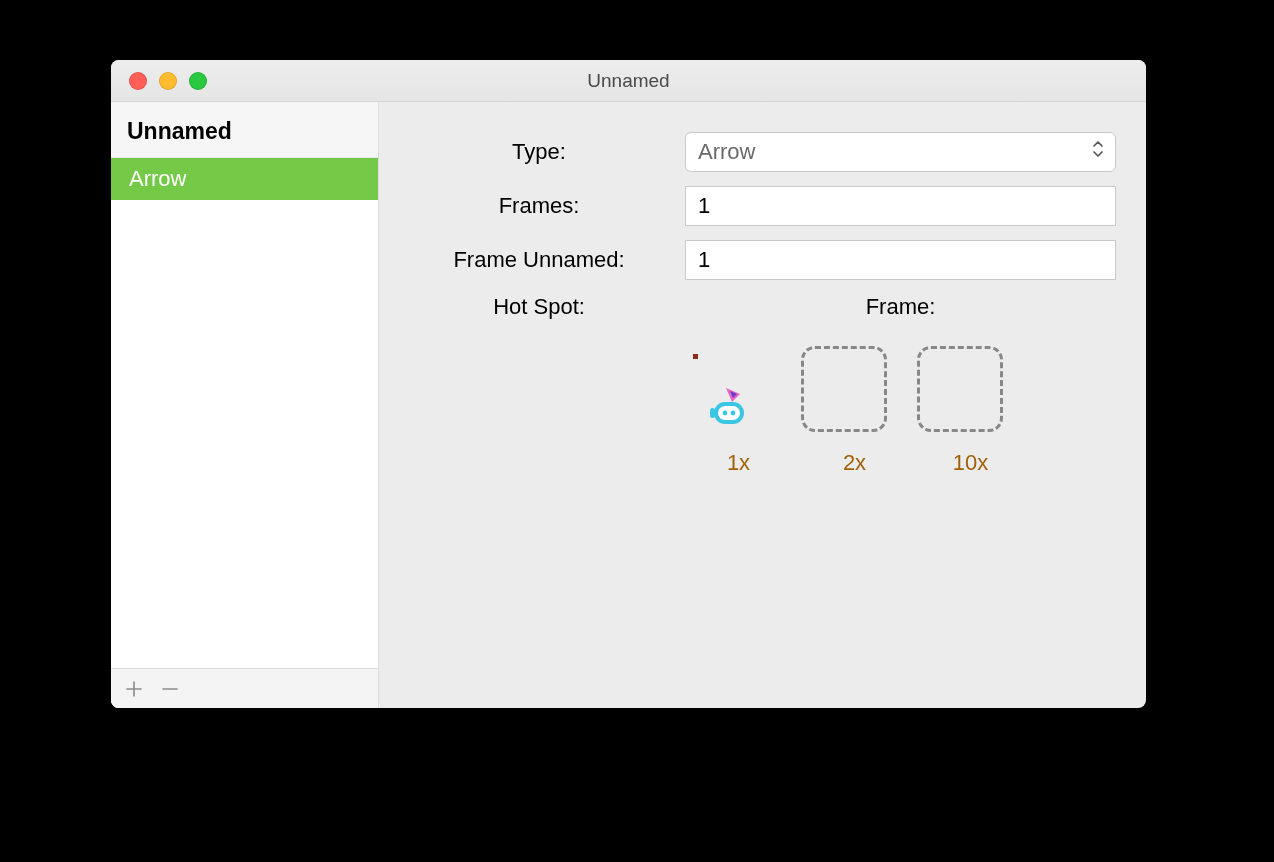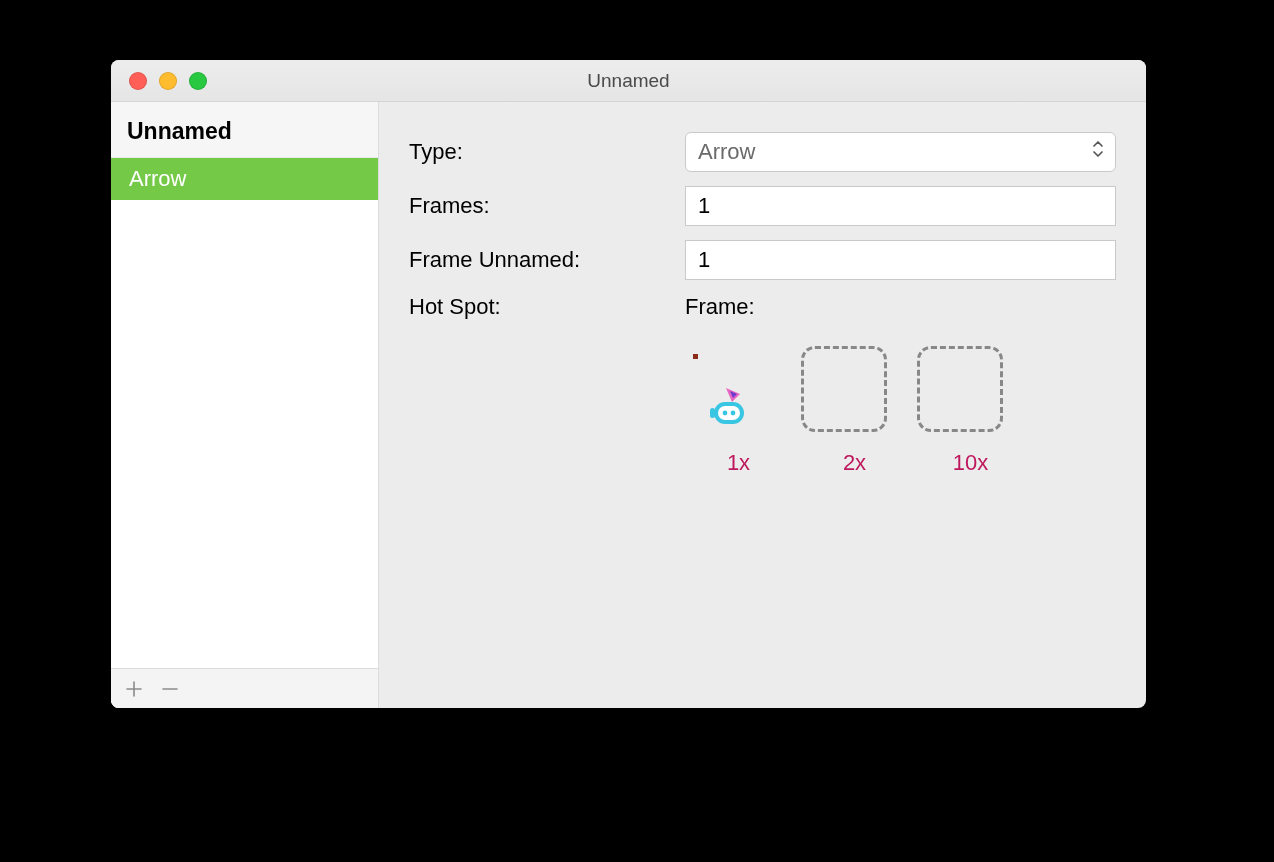--- a/index.html
+++ b/index.html
@@ -79,21 +79,21 @@
     }
     .iconbtn {
       width:22px; height:22px; display:flex; align-items:center; justify-content:center;
       color:#8a8a8a; font-size:26px; font-weight:300; line-height:1;
       cursor:pointer; user-select:none;
     }
     .content {
       flex:1; padding: 30px 30px 20px 30px;
     }
     .form { display:grid; grid-template-columns: 260px 1fr; row-gap: 14px; column-gap: 16px; align-items:center; }
-    .label { text-align:left; font-size:22px; color:#000; }
+    .label { text-align:center; font-size:22px; color:#000; }
     .select {
       height:40px; background:#fff;
       border:1px solid #c9c9c9; border-radius:6px;
       display:flex; align-items:center; padding: 0 36px 0 12px;
       font-size:22px; color:#6a6a6a; position:relative; cursor:pointer;
     }
     .select .chev {
       position:absolute; right:10px; top:50%; transform:translateY(-50%);
       color:#555;
     }
@@ -110,21 +110,21 @@
     .pv-box {
       width:86px; height:86px; border:3px dashed #888; border-radius:14px;
       background: #ececec;
     }
     .pv-box.filled {
       border:none; position:relative; background:transparent; display:flex;align-items:flex-end;justify-content:center;
     }
     .pv-box.filled .dot {
       position:absolute; top:8px; left:8px; width:5px; height:5px; background:#8b2b1a;
     }
-    .pv-label { font-size:22px; color:#be185d;margin-left:21px; }
+    .pv-label { font-size:22px; color:#a16207;margin-left:21px; }
     .robot { width:48px; height:48px; }
   </style>
 </head>
 <body>
 
 <div class="window">
   <div class="titlebar">
     <div class="traffic">
       <div class="tl close"></div>
       <div class="tl min"></div>

